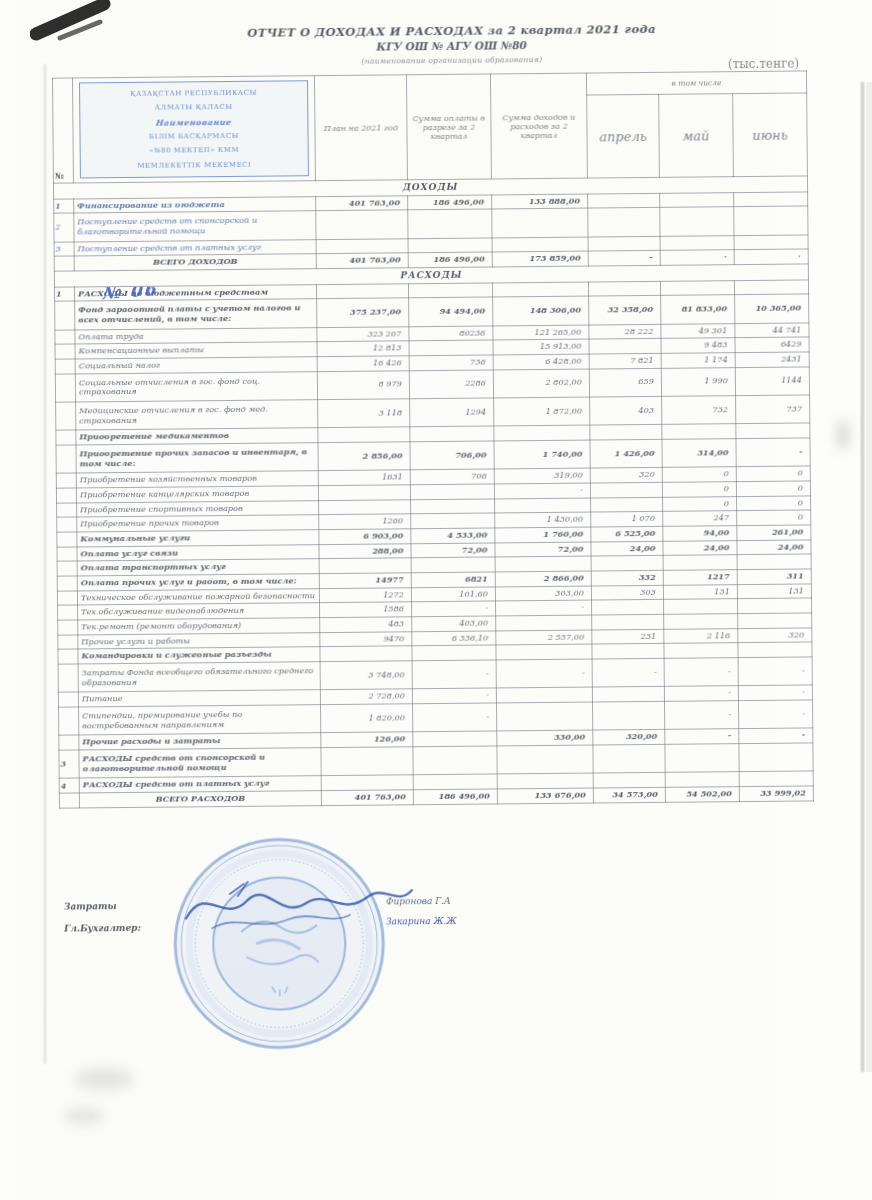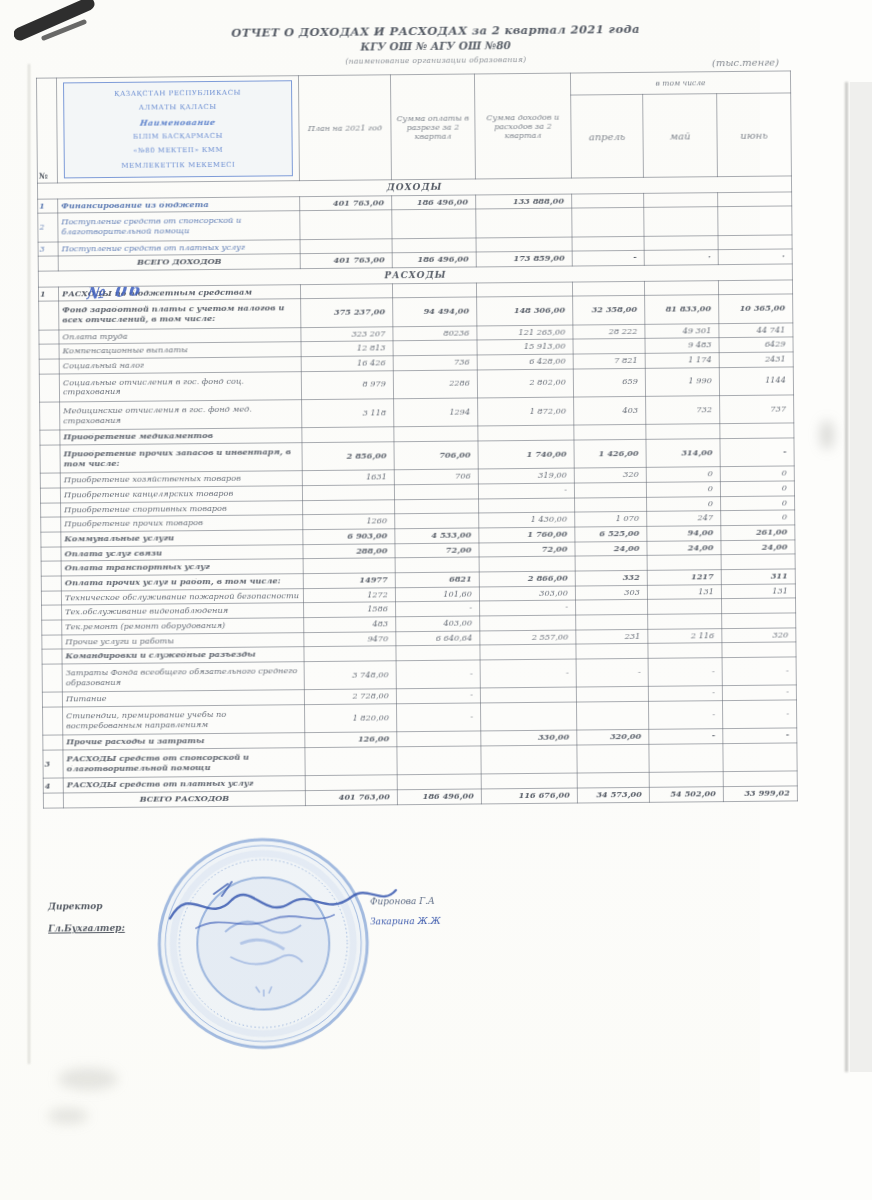--- a/index.html
+++ b/index.html
@@ -2,21 +2,21 @@
 <html><head>
 <meta charset="utf-8">
 <style>
   html,body{margin:0;padding:0;}
   body{
     width:872px;height:1200px;overflow:hidden;position:relative;
     background:#fdfdfb;
     font-family:"DejaVu Serif", serif;
   }
   #paper{
-    position:absolute;left:0;top:0;width:760px;height:1200px;
+    position:absolute;left:16px;top:0;width:760px;height:1200px;
     background:linear-gradient(180deg,#fbfbf8 0%,#fcfcfa 60%,#fbfbf7 100%);
   }
   
   .edge-right{position:absolute;left:845px;top:82px;width:3px;height:990px;background:rgba(140,140,135,.45);filter:blur(1px);}
   .edge-right2{position:absolute;left:850px;top:82px;width:22px;height:990px;background:rgba(200,200,195,.25);}
   .edge-left{position:absolute;left:28px;top:64px;width:2px;height:1000px;background:rgba(160,160,155,.35);filter:blur(1px);}
   .corner-mark{position:absolute;left:14px;top:-6px;width:96px;height:48px;}
   .smudge{position:absolute;border-radius:50%;background:rgba(150,150,142,.22);filter:blur(6px);}
   .sm1{left:58px;top:1068px;width:60px;height:22px;}
   .sm2{left:48px;top:1108px;width:40px;height:16px;}
@@ -25,34 +25,34 @@
   #doc{
     position:absolute;left:0;top:0;width:872px;height:1200px;
     transform:rotate(-0.55deg);transform-origin:420px 80px;
     color:#60666f;
     filter:blur(0.3px);
   }
   .title-block{position:absolute;left:86px;top:24px;width:700px;text-align:center;}
   .title1{font-size:11.5px;font-weight:bold;font-style:italic;color:#565c66;letter-spacing:.4px;}
   .title2{font-size:10.5px;font-weight:bold;font-style:italic;color:#5a6069;margin-top:2px;}
   .subtitle{font-size:7.5px;font-style:italic;color:#8b9097;margin-top:4px;letter-spacing:.3px;}
-  .units-note{position:absolute;left:712px;top:60px;font-size:10px;font-style:italic;color:#868b92;}
+  .units-note{position:absolute;left:712px;top:60px;font-size:12px;color:#868b92;}
 
   table{border-collapse:collapse;table-layout:fixed;width:754px;
     position:absolute;left:36px;top:74px;}
   col.c-num{width:20px;} col.c-name{width:242px;} col.c-plan{width:92px;}
   col.c-paid{width:84px;} col.c-sum{width:96px;}
   col.c-m1{width:72px;} col.c-m2{width:74px;} col.c-m3{width:74px;}
   th,td{border:1px solid rgba(100,106,116,.55);vertical-align:middle;
     font-weight:normal;overflow:hidden;}
   thead th{font-size:8px;font-style:italic;color:#7d838c;text-align:center;padding:2px;}
   th.h-num{vertical-align:bottom;text-align:left;padding:2px 1px;color:#5c626b;font-weight:bold;font-style:normal;}
   th.h-name{vertical-align:top;padding:4px 6px;}
   th.h-group{height:16px;font-size:7.5px;}
-  tr.h-months th{height:74px;font-size:10px;color:#82878f;margin-left:38px;}
+  tr.h-months th{height:74px;font-size:13px;color:#82878f;margin-left:38px;}
   
   .org-box{border:1.5px solid #7d9bd8;background:rgba(190,210,240,.14);
     padding:4px 3px;min-height:86px;display:flex;flex-direction:column;justify-content:space-around;}
   .org-box div{color:#6d8fd2;font-size:7px;letter-spacing:.5px;text-align:center;
     font-style:normal;line-height:1.25;white-space:nowrap;}
   .org-box div.script{font-style:italic;font-weight:bold;color:#5d82cc;font-size:8px;transform:skewX(-8deg);}
 
   tbody td{font-size:8.2px;font-style:italic;color:#6a707a;padding:2px 3px;line-height:1.18;}
   td.num-cell{text-align:left;padding:2px 1px;font-size:8px;}
   td.label-cell{text-align:left;position:relative;}
@@ -379,21 +379,21 @@
             <td class="val-cell">403,00</td>
             <td class="val-cell"></td>
             <td class="val-cell"></td>
             <td class="val-cell"></td>
             <td class="val-cell"></td>
           </tr>
           <tr>
             <td class="num-cell"></td>
             <td class="label-cell"><span>Прочие услуги и работы</span></td>
             <td class="val-cell">9470</td>
-            <td class="val-cell">6 640,64</td>
+            <td class="val-cell">6 336,10</td>
             <td class="val-cell">2 557,00</td>
             <td class="val-cell">231</td>
             <td class="val-cell">2 116</td>
             <td class="val-cell">320</td>
           </tr>
           <tr class="bold">
             <td class="num-cell"></td>
             <td class="label-cell"><span>Командировки и служебные разъезды</span></td>
             <td class="val-cell"></td>
             <td class="val-cell"></td>
@@ -460,31 +460,31 @@
             <td class="val-cell"></td>
             <td class="val-cell"></td>
             <td class="val-cell"></td>
             <td class="val-cell"></td>
           </tr>
           <tr class="total">
             <td class="num-cell"></td>
             <td class="label-cell"><span>ВСЕГО РАСХОДОВ</span></td>
             <td class="val-cell">401 763,00</td>
             <td class="val-cell">186 496,00</td>
-            <td class="val-cell">116 676,00</td>
+            <td class="val-cell">133 676,00</td>
             <td class="val-cell">34 573,00</td>
             <td class="val-cell">54 502,00</td>
             <td class="val-cell">33 999,02</td>
           </tr>
         </tbody>
     </table>
 
-    <div class="sig-row sig-label" style="left:40px;top:898px;">Директор</div>
+    <div class="sig-row sig-label" style="left:40px;top:898px;">Затраты</div>
     <div class="sig-row sig-name" style="left:362px;top:896px;">Фиронова Г.А</div>
-    <div class="sig-row sig-label" style="left:40px;top:920px;text-decoration:underline;">Гл.Бухгалтер:</div>
+    <div class="sig-row sig-label" style="left:40px;top:920px;">Гл.Бухгалтер:</div>
     <div class="sig-row sig-name" style="left:362px;top:916px;color:#3f5cae;">Закарина Ж.Ж</div>
 
     <div id="seal">
       <svg width="266" height="220" viewBox="0 0 266 220">
         <g stroke="rgba(80,125,200,0.5)" fill="none">
           <circle cx="133" cy="112" r="104" stroke-width="3" fill="rgba(140,175,225,0.10)"></circle>
           <circle cx="133" cy="112" r="98" stroke-width="1"></circle>
           <circle cx="133" cy="112" r="84" stroke-width="1" stroke-dasharray="1.5 2.5"></circle>
           <circle cx="133" cy="112" r="66" stroke-width="2" fill="rgba(140,175,225,0.12)"></circle>
           <circle cx="133" cy="112" r="90" stroke-width="7" stroke="rgba(130,165,220,0.12)"></circle>

